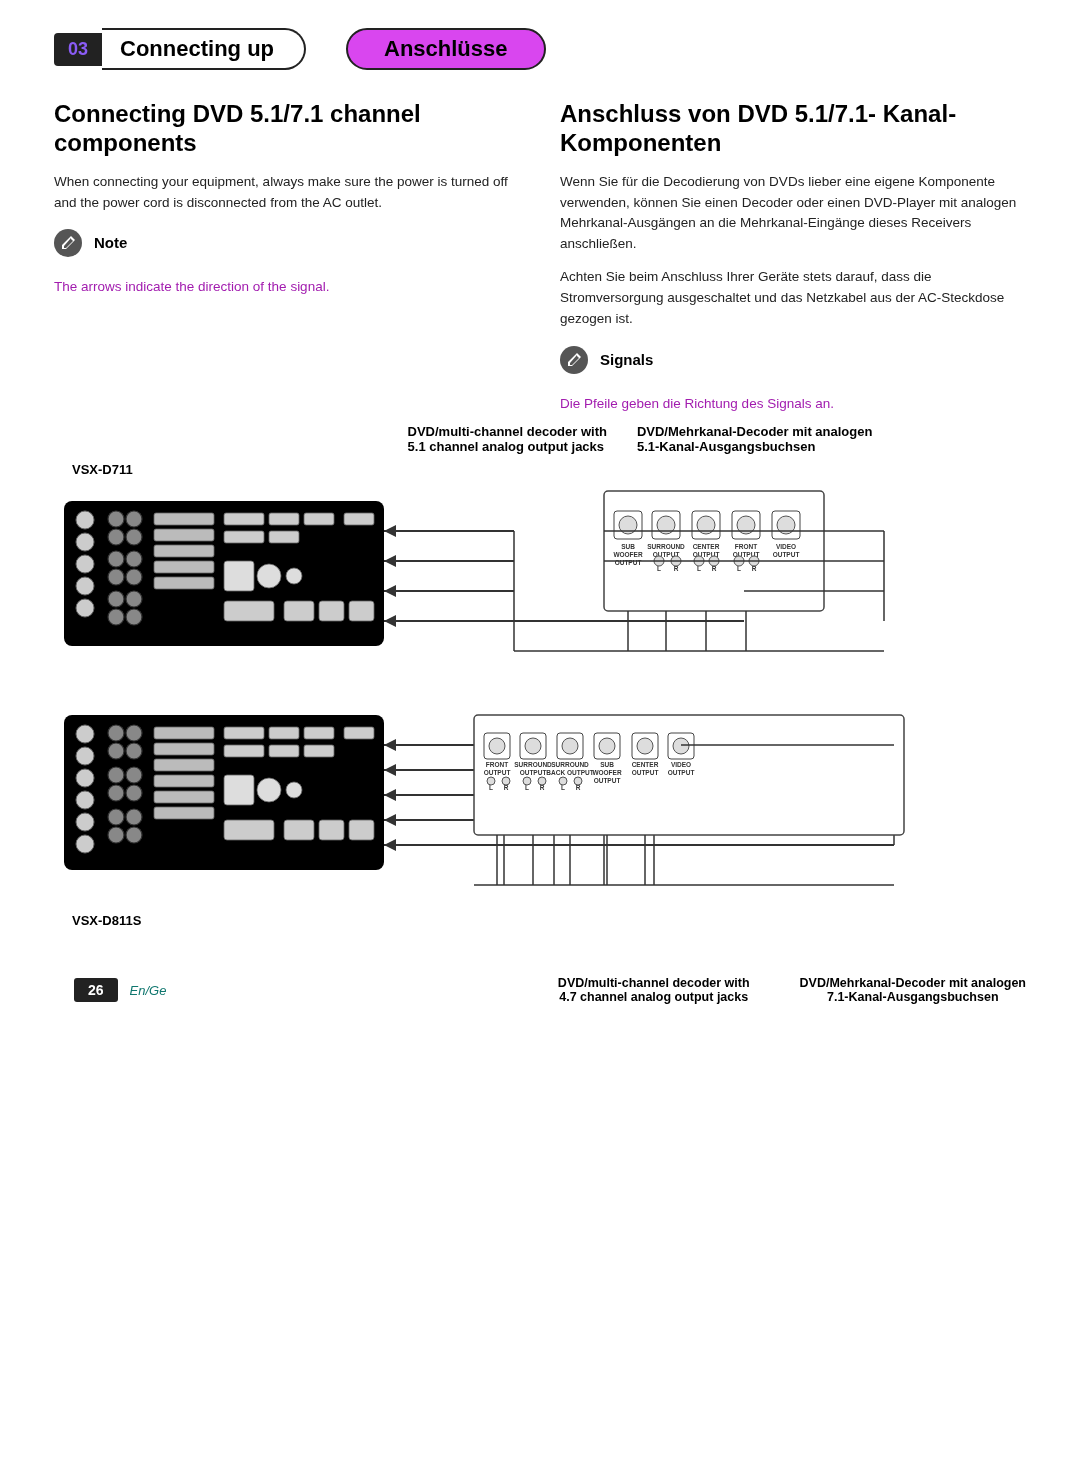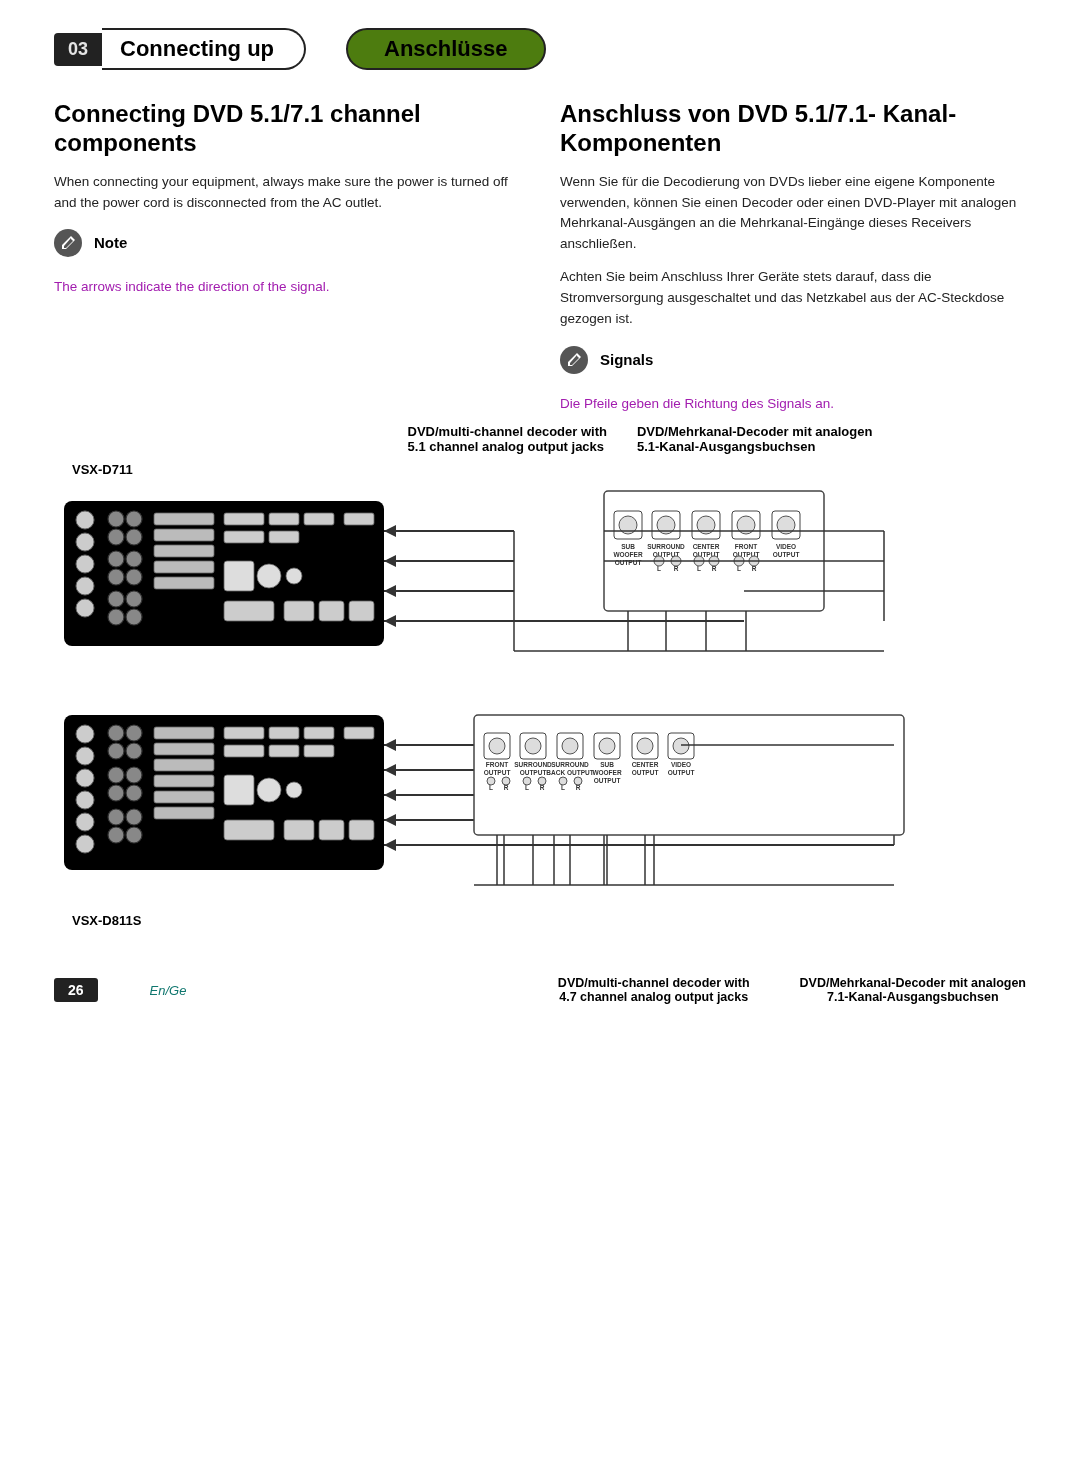--- a/index.html
+++ b/index.html
@@ -23,21 +23,21 @@
     
     .header {
       display: flex;
       align-items: center;
       padding: 28px 54px 20px 54px;
       gap: 0;
     }
 
     .chapter-badge {
       background: #222;
-      color: #e5e5e5;
+      color: #8b5cf6;
       font-size: 18px;
       font-weight: bold;
       padding: 6px 14px;
       margin-right: 0;
       border-radius: 4px 0 0 4px;
     }
 
     .header-tab-left {
       border: 2px solid #222;
       border-left: none;
@@ -49,21 +49,21 @@
       background: #fff;
     }
 
     .header-tab-right {
       border: 2px solid #222;
       border-radius: 28px;
       padding: 6px 36px;
       font-size: 22px;
       font-weight: bold;
       color: #000;
-      background: #4d7c0f;
+      background: #d946ef;
       margin-left: 40px;
     }
 
     
     .content-area {
       display: flex;
       gap: 0;
       padding: 10px 54px 0 54px;
     }
 
@@ -143,22 +143,21 @@
     }
 
     .diagram-row {
       margin-bottom: 30px;
     }
 
     
     .footer {
       display: flex;
       align-items: center;
-      padding: 18px 54px 10px 54px;
-      gap: 40px;
+      padding: 18px 54px 10px 74px;
     }
 
     .page-number-box {
       background: #222;
       color: #fff;
       font-size: 14px;
       font-weight: bold;
       padding: 4px 14px;
       border-radius: 3px;
       margin-right: 12px;

